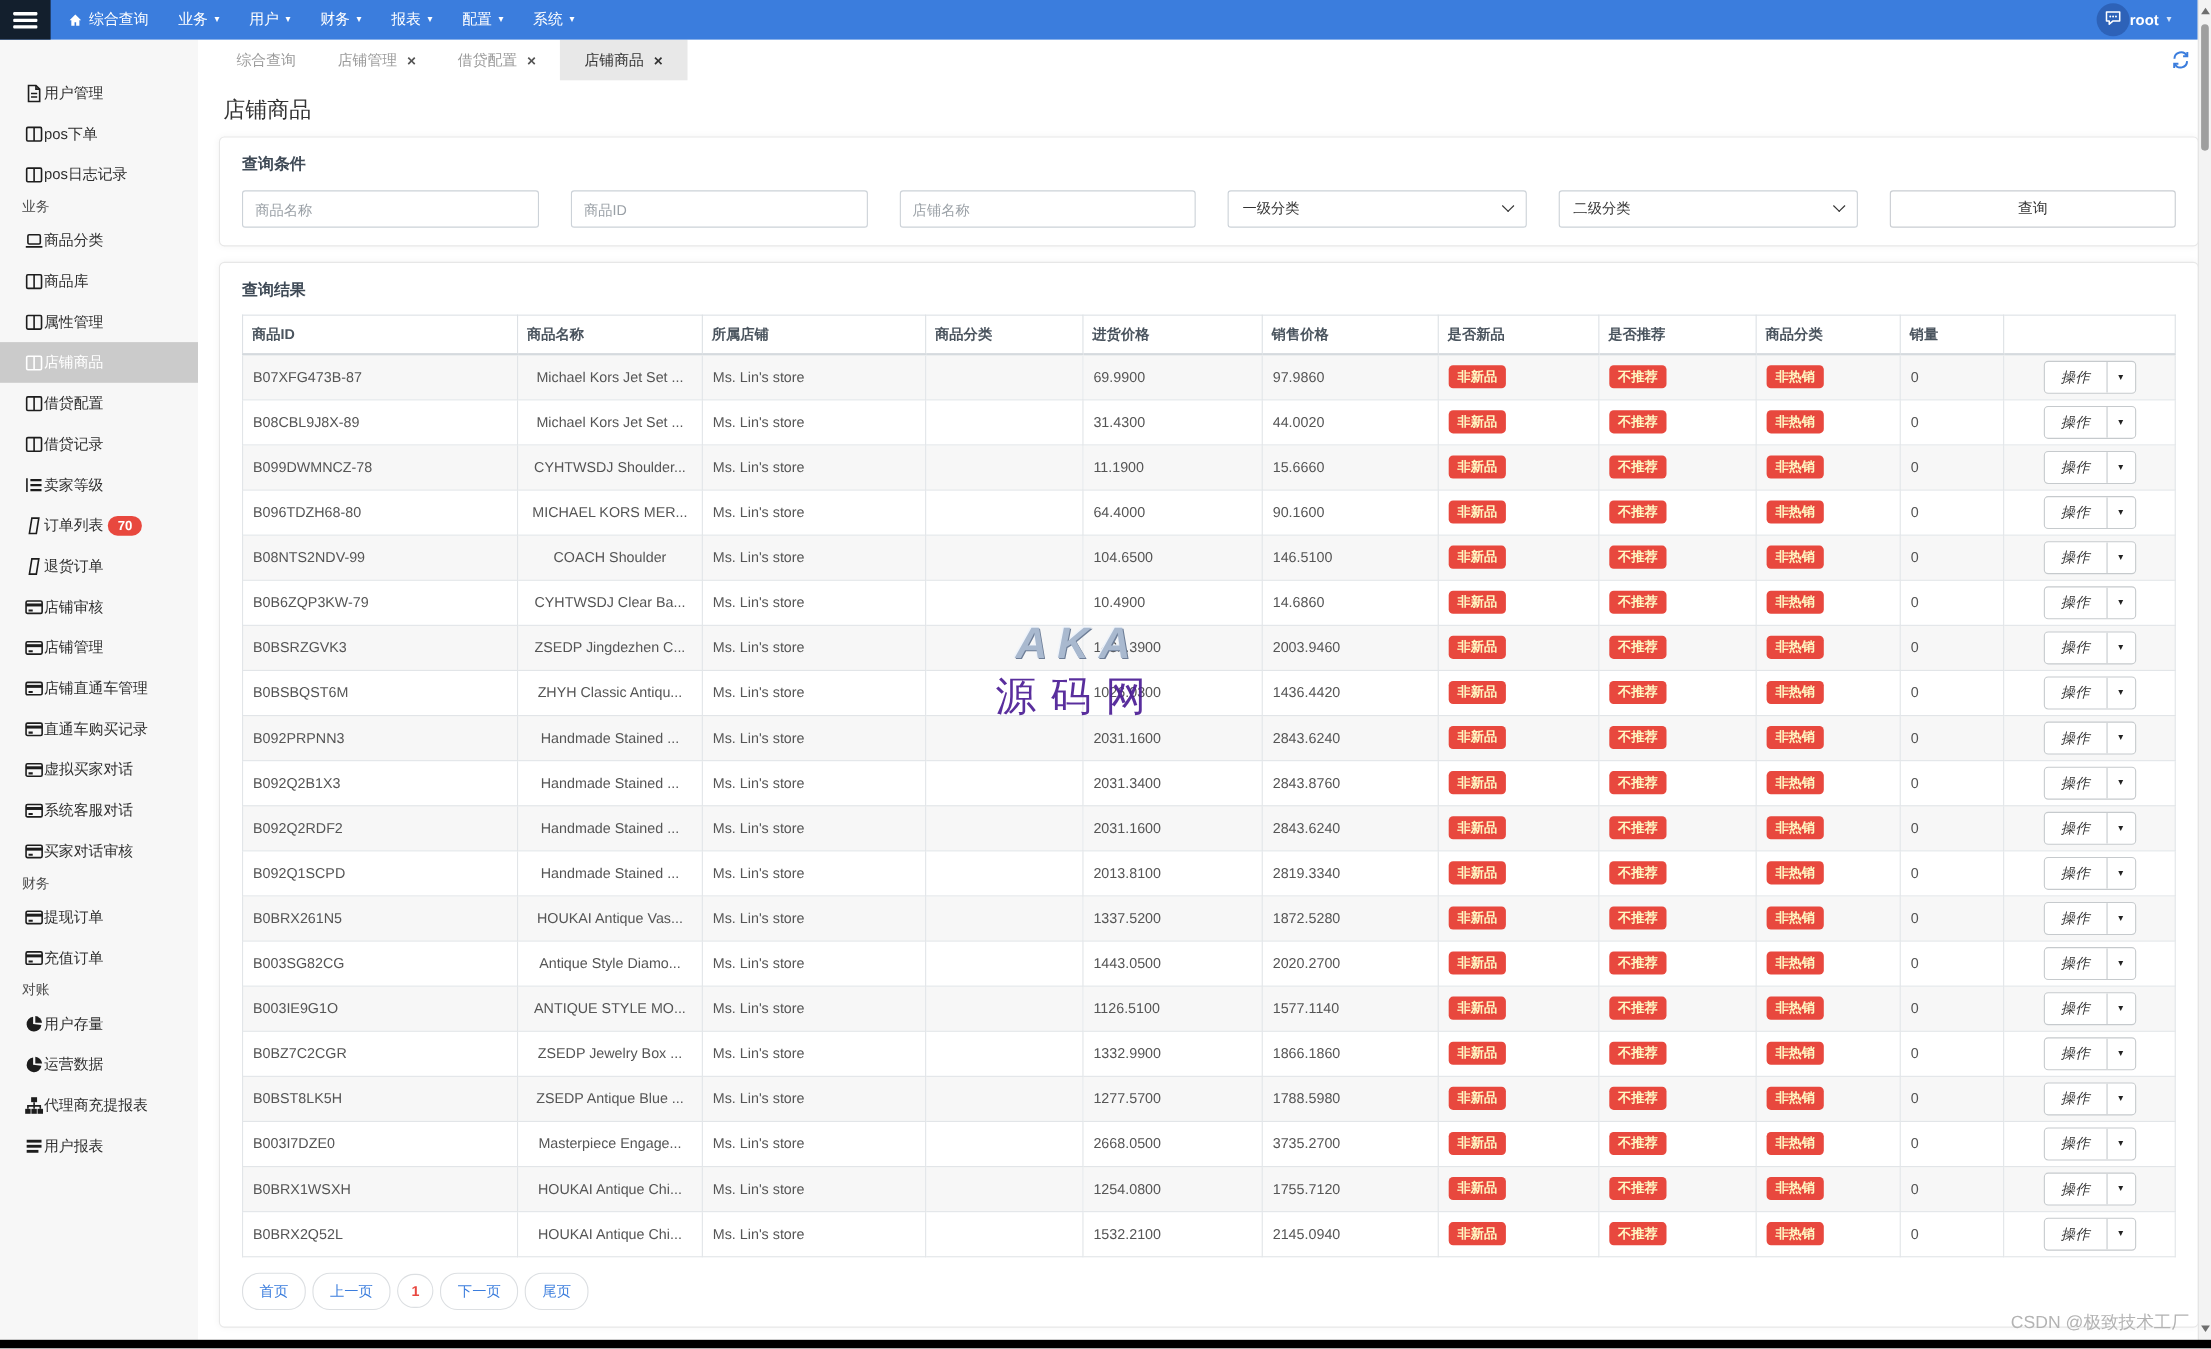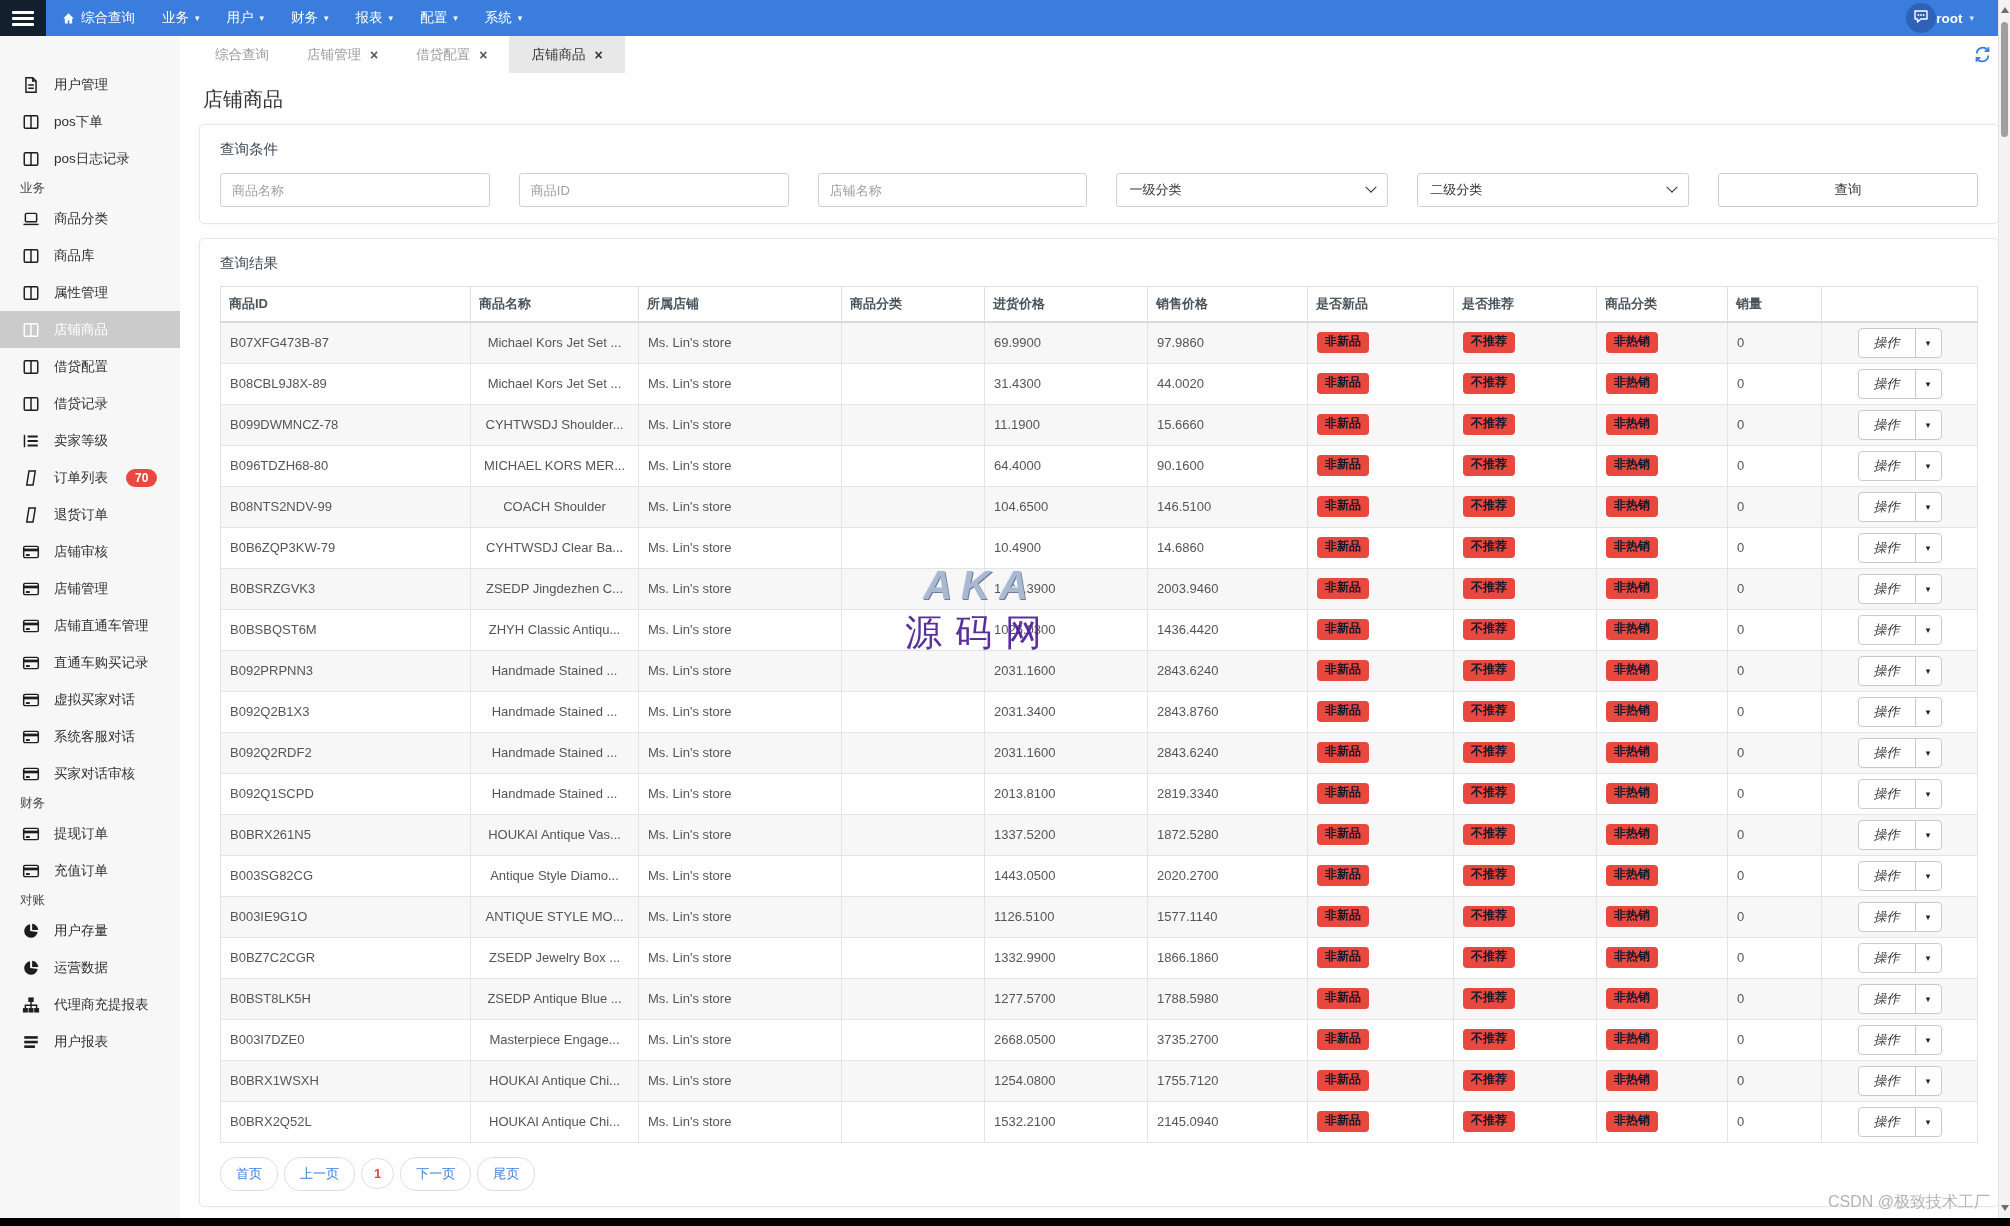--- a/index.html
+++ b/index.html
@@ -21,21 +21,21 @@
   .caret { font-family:"DejaVu Sans",sans-serif; font-size:9px; line-height:1; }
   .nav-right { margin-left:auto; display:flex; align-items:center; padding-right:24px; }
   .chat-btn { width:30px; height:30px; border-radius:50%; background:#2d62b8; display:flex;
               align-items:center; justify-content:center; cursor:pointer; }
   .user-menu { display:flex; align-items:center; gap:7px; font-size:13.5px; font-weight:bold; cursor:pointer; }
   .user-menu .caret { color:#d6e4f8; }
 
   
   .main { position:absolute; top:36px; left:0; right:12px; bottom:8px; display:flex; background:#fff; }
   .sidebar { width:180px; flex:0 0 auto; background:#f7f7f7; padding-top:30px; overflow:hidden; }
-  .side-item { height:37px; display:flex; align-items:center; gap:14px; padding:0 10px 0 22px;
+  .side-item { height:37px; display:flex; align-items:center; padding:0 10px 0 22px;
                font-size:13.5px; color:#2f2f2f; cursor:pointer; white-space:nowrap; }
   .side-item .icon { width:18px; height:18px; color:#1d1d1d; flex:0 0 auto; }
   .side-item .icon svg { display:block; width:100%; height:100%; }
   .side-item.active { background:#cbcbcb; color:#fff; }
   .side-item.active .icon { color:#fff; }
   .side-section { height:23px; display:flex; align-items:center; padding-left:20px;
                   font-size:12.5px; color:#4a4a4a; }
   .count-badge { background:#e8483e; color:#fff; border-radius:10px; padding:2px 9px;
                  font-size:12px; font-weight:bold; margin-left:4px; }
 
@@ -45,21 +45,21 @@
   .tab { display:flex; align-items:center; gap:9px; height:37px; padding:0 16px; margin-right:6px;
          font-size:13.5px; color:#9b9b9b; cursor:pointer; white-space:nowrap; }
   .tab .close { color:#555; font-weight:bold; font-size:14px; line-height:1; cursor:pointer; }
   .tab.active { background:#e8e8e8; color:#333; padding:0 22px; }
   .tab.active .close { color:#333; }
   .refresh-btn { position:absolute; right:8px; top:10px; cursor:pointer; }
   .page-title { margin:13px 0 11px 4px; font-size:20px; font-weight:500; color:#333; }
 
   .card { background:#fff; border:1px solid #e7e7e7; border-radius:5px; box-shadow:0 0 7px rgba(0,0,0,0.04); }
   .search-card { padding:15px 20px 16px; }
-  .card-title { font-size:14.5px; font-weight:normal; color:#3f4a56; }
+  .card-title { font-size:14.5px; font-weight:bold; color:#3f4a56; }
   .form-row { display:flex; gap:29px; margin-top:14px; }
   .form-row > * { flex:1; height:34px; }
   .form-control { border:1px solid #ccd2d8; border-radius:3px; padding:0 11px; font-size:13px;
                   color:#333; outline:none; min-width:0; }
   .form-control::placeholder { color:#9aa0a6; }
   .select { border:1px solid #ccd2d8; border-radius:3px; background:#fff; display:flex;
             align-items:center; justify-content:space-between; padding:0 12px; font-size:13px;
             color:#333; cursor:pointer; }
   .select .chev { width:8px; height:8px; border-right:1.7px solid #333; border-bottom:1.7px solid #333;
                   transform:rotate(45deg) translate(-2px,-2px); }
@@ -67,22 +67,22 @@
                color:#333; cursor:pointer; font-family:inherit; }
 
   .results-card { margin-top:14px; padding:15px 20px; height:969px; position:relative; }
   table { width:100%; border-collapse:collapse; table-layout:fixed; margin-top:13px; }
   th { border:1px solid #dde1e5; border-bottom:2px solid #d5dade; background:#fff;
        font-size:13px; color:#4a545e; text-align:left; font-weight:bold; padding:8px 8px; }
   td { border:1px solid #e2e5e8; font-size:13px; color:#555; padding:0 9px; height:41px;
        overflow:hidden; white-space:nowrap; text-overflow:ellipsis; }
   tbody tr:nth-child(odd) td { background:#f7f7f7; }
   td.center { text-align:center; }
-  .badge { display:inline-block; background:#e8483e; color:#0f172a; font-size:12px; font-weight:bold;
-           padding:3px 8px; border-radius:4px; line-height:1.25;font-family:Liberation Mono, monospace; }
+  .badge { display:inline-block; background:#e8483e; color:#fef9c3; font-size:12px; font-weight:bold;
+           padding:3px 8px; border-radius:4px; line-height:1.25; }
   .split-btn { display:inline-flex; height:30px; border:1px solid #c6cacd; border-radius:4px;
                overflow:hidden; background:#fff; vertical-align:middle; }
   .split-main { padding:0 15px; display:flex; align-items:center; font-size:13px; color:#333;
                 border-right:1px solid #c6cacd; cursor:pointer;font-style:italic; }
   .split-caret { width:25px; display:flex; align-items:center; justify-content:center;
                  font-size:9px; color:#222; cursor:pointer; }
 
   .pagination { display:flex; align-items:center; gap:6px; margin-top:14px; }
   .page-btn { border:1px solid #dcdfe2; border-radius:16px; padding:7px 15px; font-size:13px;
               color:#3b7ddd; background:#fff; cursor:pointer; }

